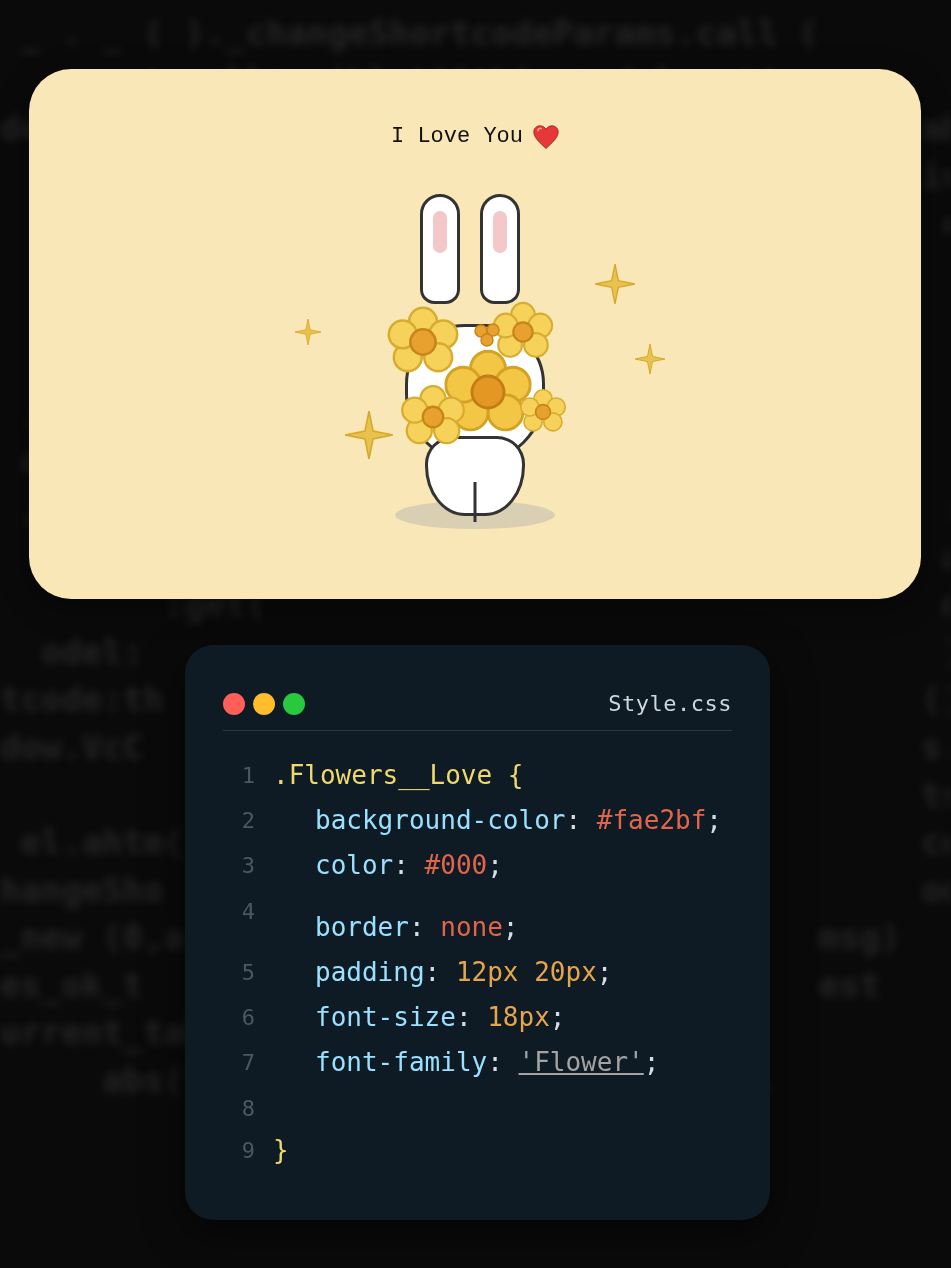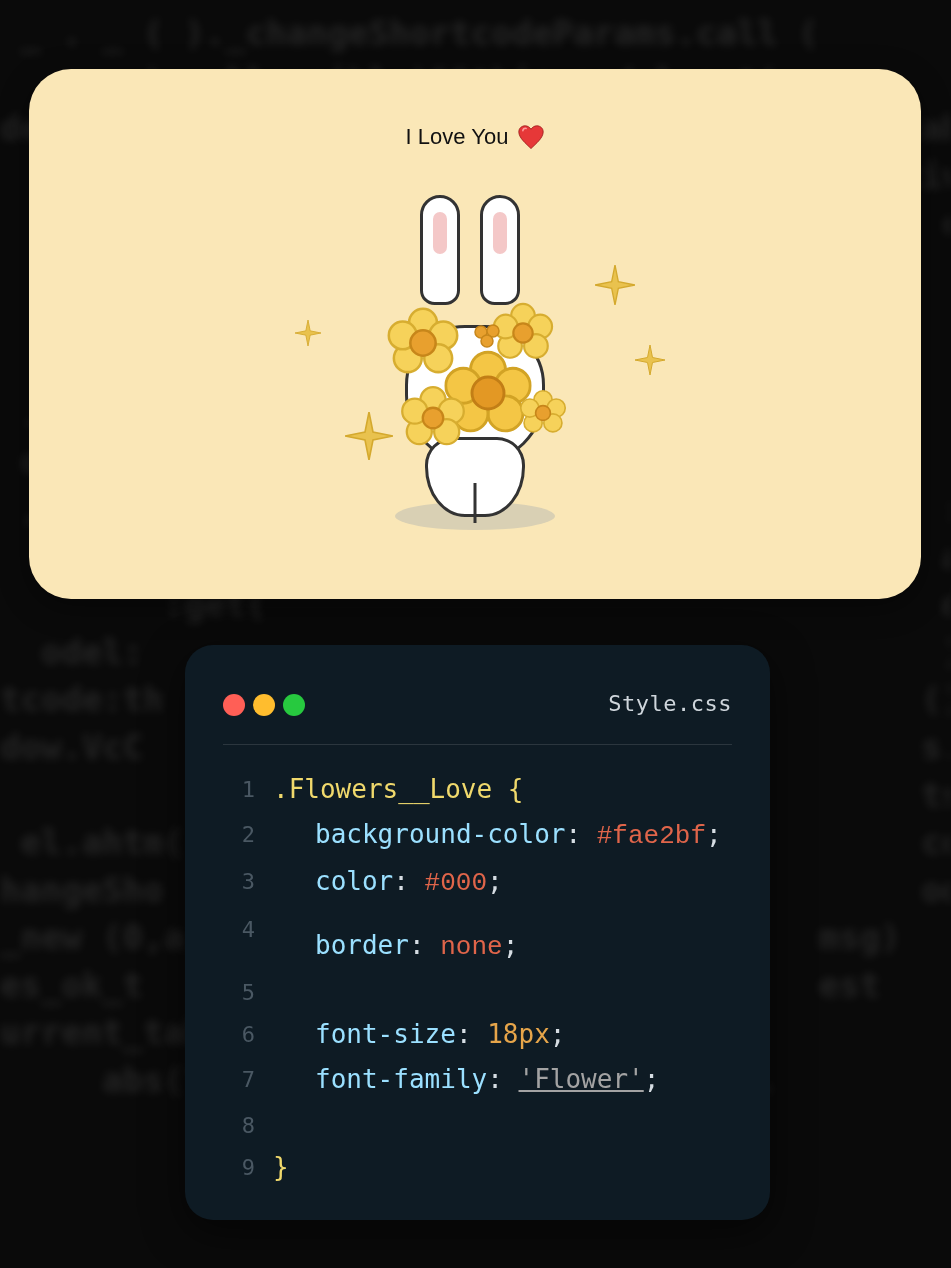--- a/index.html
+++ b/index.html
@@ -36,21 +36,21 @@
     height: 530px;
     background: #fae7b7;
     border-radius: 42px;
     display: flex;
     flex-direction: column;
     align-items: center;
     padding-top: 55px;
     box-shadow: 0 8px 30px rgba(0,0,0,0.4);
   }
   .card-title {
-    font-family: Liberation Sans, sans-serif;
+    font-family: Liberation Mono, monospace;
     font-size: 22px;
     color: #111;
     display: flex;
     align-items: center;
     gap: 10px;
     text-align: center;
   }
   .heart-icon {
     width: 26px; height: 24px; display: inline-block;
   }
@@ -145,23 +145,23 @@
     width: 585px;
     height: 575px;
     background: #0e1b24;
     border-radius: 28px;
     box-shadow: 0 12px 40px rgba(0,0,0,0.55);
     color: #e6e6e6;
     padding: 46px 38px 30px 38px;
   }
   .editor-header{
     display:flex;
-    align-items:flex-end;
+    align-items:center;
     justify-content:space-between;
-    padding-bottom: 28px;
+    padding-bottom: 14px;
     border-bottom: 1px solid rgba(255,255,255,0.12);
   }
   .dots { display:flex; gap:8px; }
   .dot { width:22px; height:22px; border-radius:50%; }
   .dot.red { background:#ff5f56; }
   .dot.yellow { background:#ffbd2e; }
   .dot.green { background:#27c93f; }
   .filename { font-size: 22px; color: #cfd6dc; letter-spacing: .5px; }
 
   .code-area {
@@ -176,21 +176,21 @@
     color: #4a5863;
     margin-right: 18px;
     font-size: 22px;
     padding-top: 4px;
     user-select: none;
   }
   .tok-selector { color: #f0d96c; margin-top: 41px; }
   .tok-brace    { color: #f0d96c; }
   .tok-prop     { color: #9be0ff; }
   .tok-punct    { color: #d6dde3; }
-  .tok-val      { color: #e0654a; font-family: Liberation Mono, monospace; }
+  .tok-val      { color: #e0654a; }
   .tok-num      { color: #e6a54a; }
   .tok-str      { color: #a3a3a3; text-decoration: underline; }
 
 </style>
 </head>
 <body>
 
 <div class="bg-code"> _ . _ ( )._changeShortcodeParams.call (
       _).collapsible)&amp;&amp;this.model.set(
 def                                         tabs},
@@ -364,20 +364,23 @@
 
     <div class="code-line">
       <span class="ln">4</span>
       <span style="padding-left:42px;margin-top:16px;">
         <span class="tok-prop">border</span><span class="tok-punct">: </span><span class="tok-val">none</span><span class="tok-punct">;</span>
       </span>
     </div>
 
     <div class="code-line">
       <span class="ln">5</span>
+      <span style="padding-left:42px;">
+        <span class="tok-prop">padding</span><span class="tok-punct">: </span><span class="tok-num">12px</span><span> </span><span class="tok-num">20px</span><span class="tok-punct">;</span>
+      </span>
     </div>
 
     <div class="code-line">
       <span class="ln">6</span>
       <span style="padding-left:42px;">
         <span class="tok-prop">font-size</span><span class="tok-punct">: </span><span class="tok-num">18px</span><span class="tok-punct">;</span>
       </span>
     </div>
 
     <div class="code-line">

